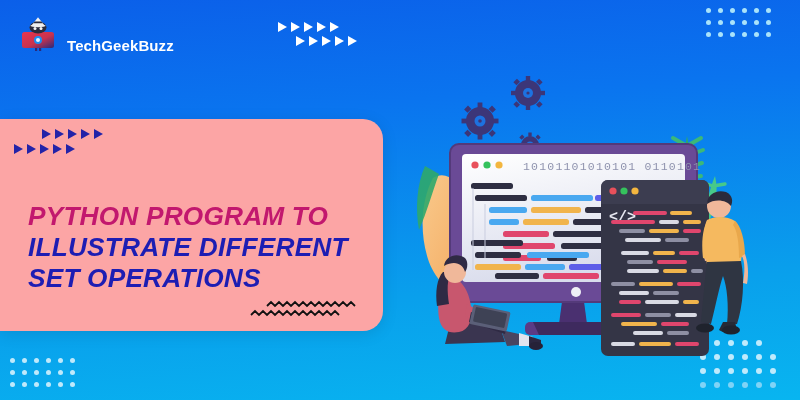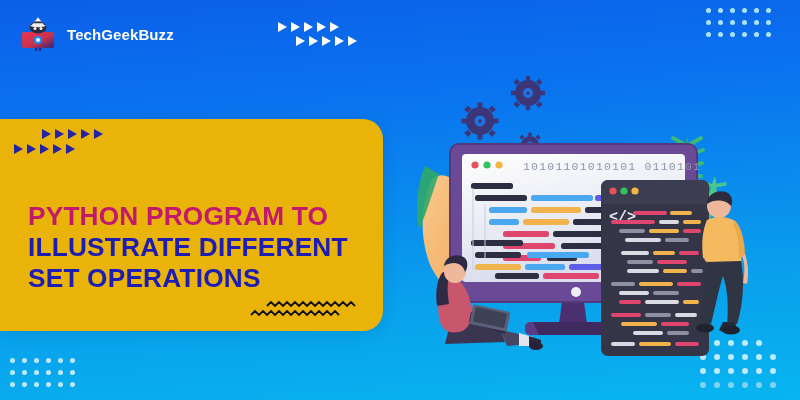--- a/index.html
+++ b/index.html
@@ -44,24 +44,25 @@
 
   #arrows-card { top:10px; left:14px; color:#2323a8; }
   #arrows-card .r1 { margin-left:28px; }
   #arrows-card .r2 { margin-top:5px; }
 
   
   .card {
     position:absolute;
     left:0; top:119px;
     width:383px; height:212px;
-    background:#eab308;
+    background:#fca5a5;
     border-radius:0 20px 20px 0;
     box-shadow:0 3px 16px rgba(0,0,0,.10);
     overflow:hidden;
+    font-style:italic;
   }
   .headline {
     position:absolute;
     left:28px; top:82px;
     width:340px;
   }
   .headline .line {
     display:block;
     font-weight:900;
     font-size:26.5px;
@@ -72,21 +73,21 @@
     transform:scaleX(.99);
     transform-origin:left center;
   }
   .headline .l1 { color:#c2186e; }
   .headline .l2, .headline .l3 { color:#1d1db3; }
 
   
   #zigzag { position:absolute; right:16px; bottom:8px; width:118px; height:26px; }
 
   
-  #logo-wrap { position:absolute; left:18px; top:14px; display:flex; align-items:center; gap:9px; }
+  #logo-wrap { position:absolute; left:18px; top:14px; display:flex; align-items:flex-end; gap:9px; }
   #logo-mark { width:40px; height:40px; position:relative; }
   #brand-name { color:#ffffff; font-size:15px; font-weight:700; letter-spacing:.1px; }
 
   
   #illustration { position:absolute; left:415px; top:58px; width:385px; height:310px;text-decoration:underline; }
 </style>
 </head>
 <body>
 
 <div class="bg"></div>

